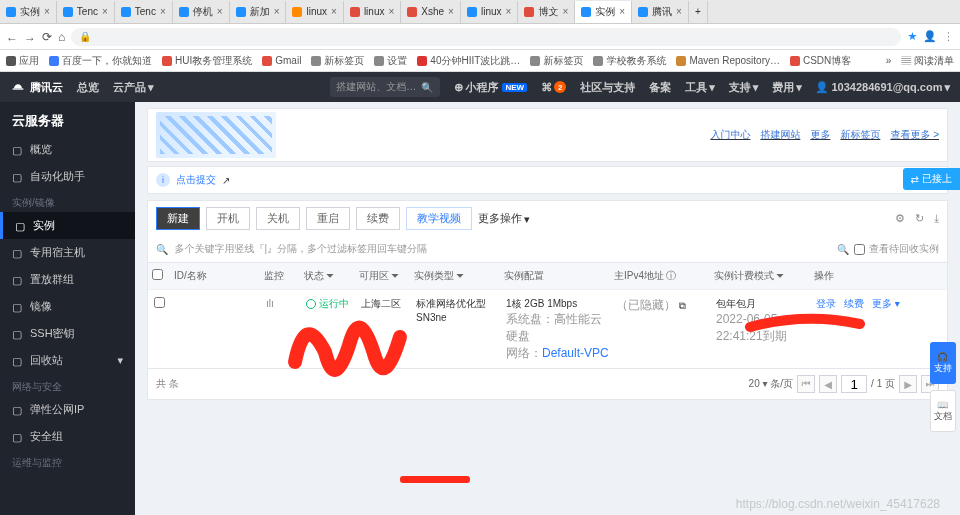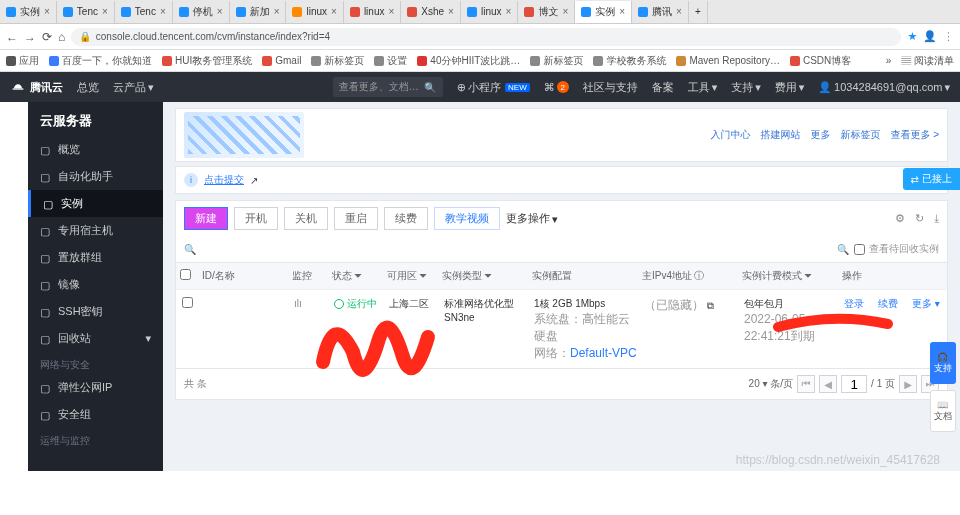--- a/index.html
+++ b/index.html
@@ -12,61 +12,61 @@
   .addrbar { height:26px; display:flex; align-items:center; padding:0 6px; gap:6px; border-bottom:1px solid #ddd; }
   .addrbar .navbtn { color:#555; font-size:12px; }
   .addrbar .url { flex:1; background:#f1f3f4; border-radius:12px; height:18px; display:flex; align-items:center; padding:0 8px; font-size:10px; color:#555; gap:4px; }
   .bookmarks { height:22px; display:flex; align-items:center; padding:0 6px; gap:10px; border-bottom:1px solid #ddd; font-size:10px; color:#555; overflow:hidden; }
   .bookmarks .bm { display:flex; align-items:center; gap:3px; }
   .bookmarks .bm .ico { width:10px; height:10px; border-radius:2px; }
   .topnav { height:30px; background:#2a2f38; display:flex; align-items:center; color:#ccc; font-size:11px; padding:0 10px; gap:14px; position:relative; }
   .topnav .logo { display:flex; align-items:center; gap:4px; color:#fff; font-weight:bold; }
   .topnav .logo svg { width:16px; height:16px; }
   .topnav .search { margin-left:auto; background:#393e48; border-radius:3px; height:20px; width:110px; display:flex; align-items:center; padding:0 6px; color:#999; font-size:10px; }
-  .topnav .item { display:flex; align-items:center; gap:2px; }
+  .topnav .item { display:flex; align-items:center; gap:2px;font-weight:bold; }
   .topnav .badge { background:#ff5c00; color:#fff; border-radius:50%; width:12px; height:12px; font-size:8px; display:flex; align-items:center; justify-content:center; }
   .topnav .newlbl { background:#06f; color:#fff; font-size:8px; padding:0 3px; border-radius:2px; margin-left:2px; }
-  .layout { display:flex; height:369px;margin-left:28px; }
+  .layout { display:flex; height:413px; }
   .sidebar { width:135px; background:#1f242d; color:#ccc; padding-top:4px; }
   .sidebar .title { color:#fff; font-size:13px; padding:6px 12px; font-weight:bold; }
   .sidebar .item { display:flex; align-items:center; gap:6px; padding:6px 12px; font-size:11px; cursor:pointer; }
   .sidebar .item.active { background:#10141a; border-left:3px solid #2b7cff; color:#fff; }
   .sidebar .group { color:#6b7280; font-size:10px; padding:6px 12px 2px; }
   .sidebar .ico { width:12px; height:12px; display:inline-block; }
   .main { flex:1; background:#eef1f5; position:relative; overflow:hidden; }
   .bannerwrap { margin:6px 12px 4px; display:flex; gap:8px; align-items:center; }
-  .banner { background:#fff; border:1px solid #e3e6eb; flex:1; height:54px; display:flex; align-items:center; gap:20px; padding:4px 8px; position:relative; overflow:hidden; }
+  .banner { background:#fff; border:1px solid #e3e6eb; flex:1; height:54px; display:flex; align-items:center; gap:20px; padding:4px 8px; position:relative; overflow:hidden;text-decoration:underline; }
   .banner .art { width:120px; height:46px; background:linear-gradient(135deg,#cfe6ff 0%,#eaf4ff 60%); border-radius:2px; position:relative; }
   .banner .art::after{content:"";position:absolute;inset:4px;background:repeating-linear-gradient(45deg,#9ecaff 0 4px,transparent 4px 10px);}
   .banner .links { display:flex; gap:10px; font-size:10px; color:#3874d6; margin-left:auto; }
   .banner .links span{cursor:pointer;}
   .switchbtn { background:#20a6ff; color:#fff; font-size:10px; padding:4px 8px; border-radius:3px 0 0 3px; position:absolute; right:0; top:66px; display:flex; align-items:center; gap:3px;}
   .notice { margin:4px 12px; background:#fff; border:1px solid #e3e6eb; display:flex; align-items:center; padding:6px 8px; font-size:10px; gap:6px; }
   .notice .i { width:14px; height:14px; border-radius:50%; background:#d6e8ff; color:#2b7cff; display:flex; align-items:center; justify-content:center; font-size:9px; }
-  .notice a { color:#2b7cff; text-decoration:underline; }
+  .notice a { color:#2b7cff; }
   .notice .nav { margin-left:auto; display:flex; gap:8px; color:#888; }
   .toolbar { margin:6px 12px 0; background:#fff; border:1px solid #e3e6eb; border-bottom:none; padding:6px 8px; display:flex; align-items:center; gap:6px; }
   .btn { border:1px solid #d0d4da; background:#fff; padding:3px 10px; font-size:11px; color:#666; cursor:pointer; }
-  .btn.primary { background:#d946ef; color:#fff; border-color:#2b7cff; }
+  .btn.primary { background:#404040; color:#fff; border-color:#2b7cff; }
   .btn.linkish { color:#2b7cff; border-color:#c7dbff; }
   .toolbar .more { display:flex; align-items:flex-end; gap:2px; }
   .toolbar .right { margin-left:auto; display:flex; gap:10px; color:#888; }
   .searchrow { margin:0 12px; background:#fff; border:1px solid #e3e6eb; border-top:none; padding:6px 8px; display:flex; align-items:center; font-size:10px; color:#999; gap:6px; }
   .searchrow .rightinfo { margin-left:auto; display:flex; align-items:center; gap:4px; }
   .table { margin:0 12px; background:#fff; border:1px solid #e3e6eb; border-top:none; }
   .thead, .trow { display:grid; grid-template-columns:22px 90px 40px 55px 55px 90px 110px 100px 100px 1fr; align-items:start; padding:6px 4px; font-size:10px; }
   .thead { background:#f5f7fa; color:#666; }
   .thead .th { display:flex; align-items:center; gap:2px; }
   .trow { border-top:1px solid #eef0f3; min-height:50px; }
   .cell { padding:1px 2px; line-height:1.4; }
   .cell .sub { color:#999; font-size:12px; }
   .cell .link { color:#2b7cff; }
   .status { color:#0bbf6f; display:flex; align-items:center; gap:3px; }
   .status .dot { width:10px; height:10px; border:1.5px solid #0bbf6f; border-radius:50%; position:relative; }
-  .actions { color:#2b7cff; display:flex; gap:14px; flex-wrap:wrap; }
+  .actions { color:#2b7cff; display:flex; gap:8px; flex-wrap:wrap; }
   .pager { margin:0 12px; background:#fff; border:1px solid #e3e6eb; border-top:none; padding:6px 8px; display:flex; align-items:center; font-size:10px; color:#666; }
   .pager .left { color:#888;text-align:right; }
   .pager .right { margin-left:auto; display:flex; align-items:center; gap:4px; }
   .pager .pbtn { border:1px solid #d0d4da; width:18px; height:18px; display:flex; align-items:center; justify-content:center; background:#fafafa; color:#aaa;}
   .pager input { width:26px; height:18px; border:1px solid #d0d4da; text-align:center; }
   .floatr { position:absolute; right:4px; top:240px; width:26px; }
   .floatr .fb { background:#2b7cff; color:#fff; width:26px; height:42px; border-radius:3px; margin-bottom:6px; display:flex; flex-direction:column; align-items:center; justify-content:center; font-size:9px; }
   .floatr .fb.white { background:#fff; border:1px solid #ddd; color:#555; }
   .watermark { position:absolute; right:20px; bottom:4px; font-size:12px; color:rgba(120,120,120,0.35); }
   .scribble { position:absolute; pointer-events:none; }
@@ -139,21 +139,20 @@
     <div class="tab">+</div>
   </div>
 
 <div class="addrbar">
   <span class="navbtn">←</span>
   <span class="navbtn">→</span>
   <span class="navbtn">⟳</span>
   <span class="navbtn">⌂</span>
   <div class="url">
     <span>🔒</span>
-    <span>console.cloud.tencent.com/cvm/instance/index?rid=4</span>
   </div>
   <span style="color:#1e90ff">★</span>
   <span style="color:#888">👤</span>
   <span style="color:#888">⋮</span>
 </div>
 
 <div class="bookmarks" id="bmbar">
     <span class="bm"><span class="ico" style="background:#555"></span>应用</span>
     <span class="bm"><span class="ico" style="background:#3b7cff"></span>百度一下，你就知道</span>
     <span class="bm"><span class="ico" style="background:#e04c3e"></span>HUI教务管理系统</span>
@@ -173,21 +172,21 @@
   <div class="logo">
     <svg viewBox="0 0 24 24">
         <path fill="#fff" d="M6 14c0-3 3-6 6-6s6 3 6 6H6z"></path>
         <path fill="#fff" d="M4 14h16v2H4z"></path>
       </svg>
     <span>腾讯云</span>
   </div>
   <span class="item">总览</span>
   <span class="item"><span>云产品</span> ▾</span>
   <div class="search">
-    <span textcontent="搜索产品、文档…">查看更多、文档…</span>
+    <span textcontent="搜索产品、文档…">搭建网站、文档…</span>
     <span style="margin-left:auto">🔍</span>
   </div>
   <span class="item">⊕ <span>小程序</span><span class="newlbl">NEW</span></span>
   <span class="item">⌘<span class="badge">2</span></span>
   <span class="item">社区与支持</span>
   <span class="item">备案</span>
   <span class="item"><span>工具</span> ▾</span>
   <span class="item"><span>支持</span> ▾</span>
   <span class="item"><span>费用</span> ▾</span>
   <span class="item">👤 <span>1034284691@qq.com</span> ▾</span>
@@ -199,20 +198,21 @@
     <div class="title">云服务器</div>
     <div id="sb">
         <div class="item">
           <span class="ico">▢</span>
           <span>概览</span>
         </div>
         <div class="item">
           <span class="ico">▢</span>
           <span>自动化助手</span>
         </div>
+        <div class="group">实例/镜像</div>
         <div class="item active">
           <span class="ico">▢</span>
           <span>实例</span>
         </div>
         <div class="item">
           <span class="ico">▢</span>
           <span>专用宿主机</span>
         </div>
         <div class="item">
           <span class="ico">▢</span>
@@ -279,20 +279,21 @@
       <span class="more"><span>更多操作</span> ▾</span>
       <div class="right">
         <span>⚙</span>
         <span>↻</span>
         <span>⤓</span>
       </div>
     </div>
 
     <div class="searchrow">
       <span>🔍</span>
+      <span>多个关键字用竖线『|』分隔，多个过滤标签用回车键分隔</span>
       <div class="rightinfo">
         <span>🔍</span>
         <input type="checkbox" style="">
         <span>查看待回收实例</span>
       </div>
     </div>
 
     <div class="table">
       <div class="thead">
         <div class="th">

